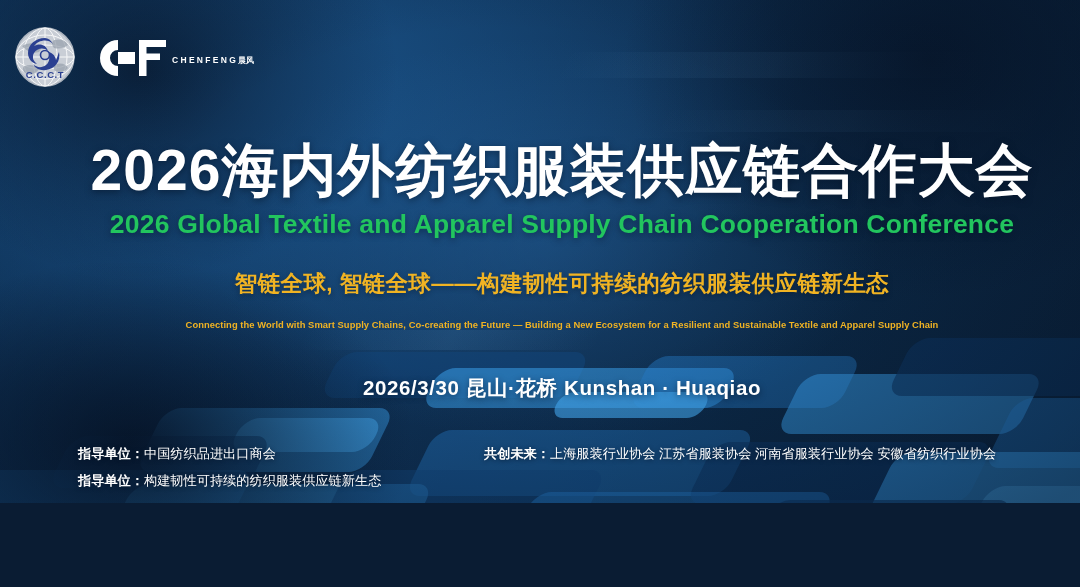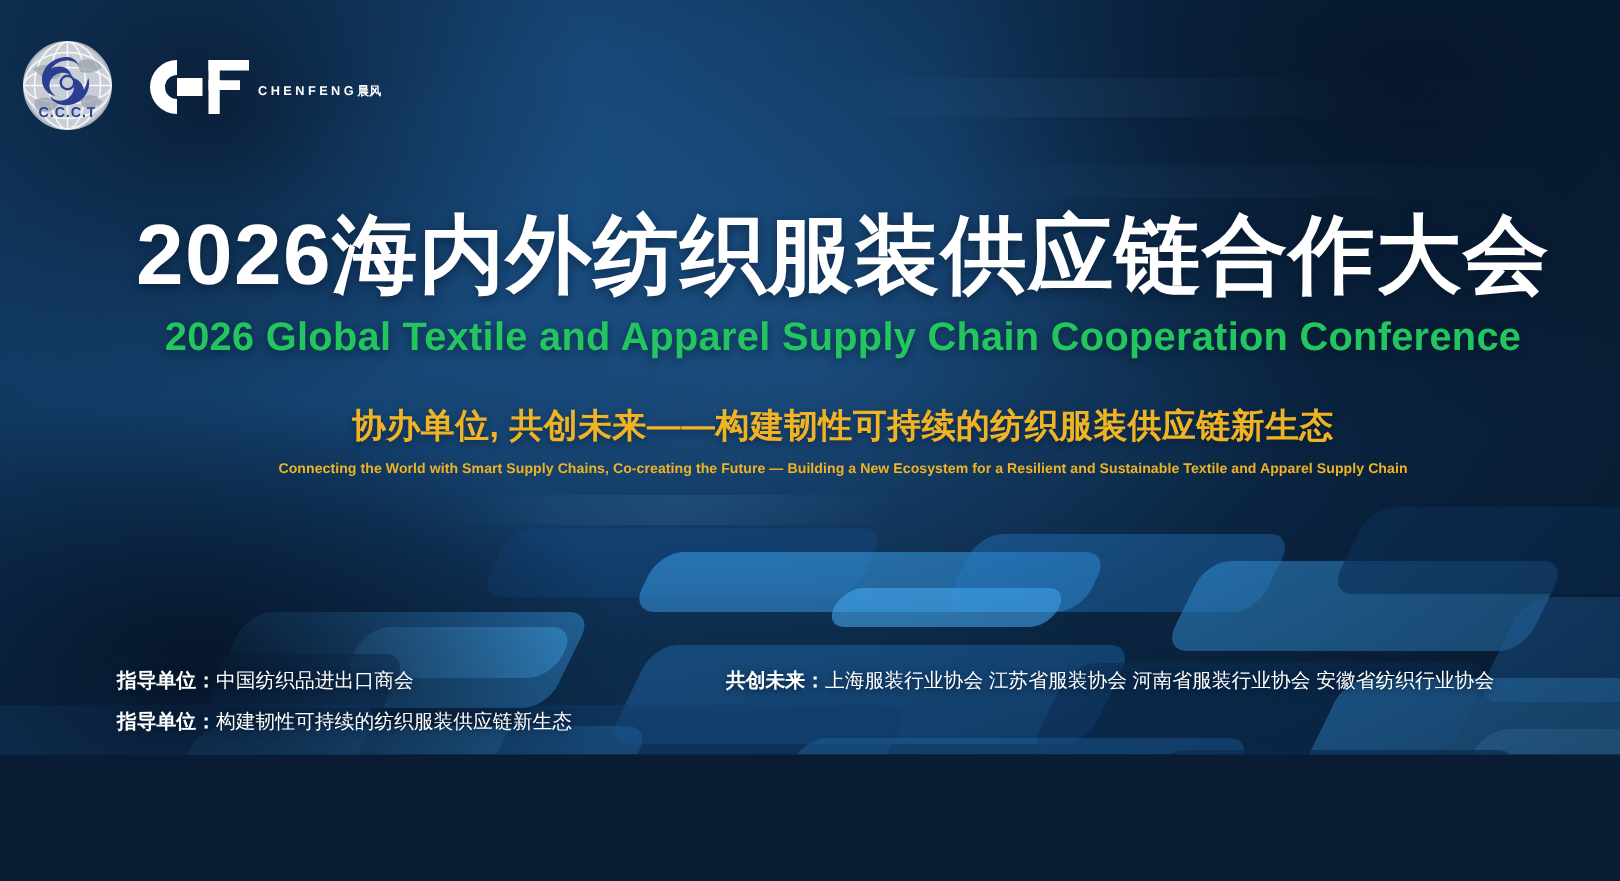--- a/index.html
+++ b/index.html
@@ -139,21 +139,21 @@
   .slogan-cn {
     margin-top: 28px;
     font-size: 22.5px;
     font-weight: 700;
     color: #f0b323;
     letter-spacing: 0.4px;
     text-shadow: 0 2px 5px rgba(4,18,38,0.45);
     white-space: nowrap;
   }
   .slogan-en {
-    margin-top: 7px;
+    margin-top: 20px;
     font-size: 9.4px;
     font-weight: 700;
     color: #f0b323;
     letter-spacing: 0.05px;
     white-space: nowrap;
   }
   .date-line {
     margin-top: 44px;
     font-size: 20.5px;
     font-weight: 700;
@@ -274,22 +274,23 @@
       </svg>
       <span class="cf-word">
         <span>CHENFENG</span><span class="cn">晨风</span>
       </span>
     </span>
   </div>
 
   <div class="content">
     <div class="title-cn">2026海内外纺织服装供应链合作大会</div>
     <div class="title-en">2026 Global Textile and Apparel Supply Chain Cooperation Conference</div>
-    <div class="slogan-cn">协办单位, 共创未来——构建韧性可持续的纺织服装供应链新生态</div>
+    <div class="slogan-cn">智链全球, 智链全球——构建韧性可持续的纺织服装供应链新生态</div>
     <div class="slogan-en">Connecting the World with Smart Supply Chains, Co-creating the Future — Building a New Ecosystem for a Resilient and Sustainable Textile and Apparel Supply Chain</div>
+    <div class="date-line">2026/3/30 昆山·花桥 Kunshan · Huaqiao</div>
   </div>
 
   <div class="orgs">
     <div class="org-col-left">
       <div class="org-row">
         <span class="org-label">指导单位：</span><span class="org-value">中国纺织品进出口商会</span>
       </div>
       <div class="org-row">
         <span class="org-label">指导单位：</span><span class="org-value">构建韧性可持续的纺织服装供应链新生态</span>
       </div>

